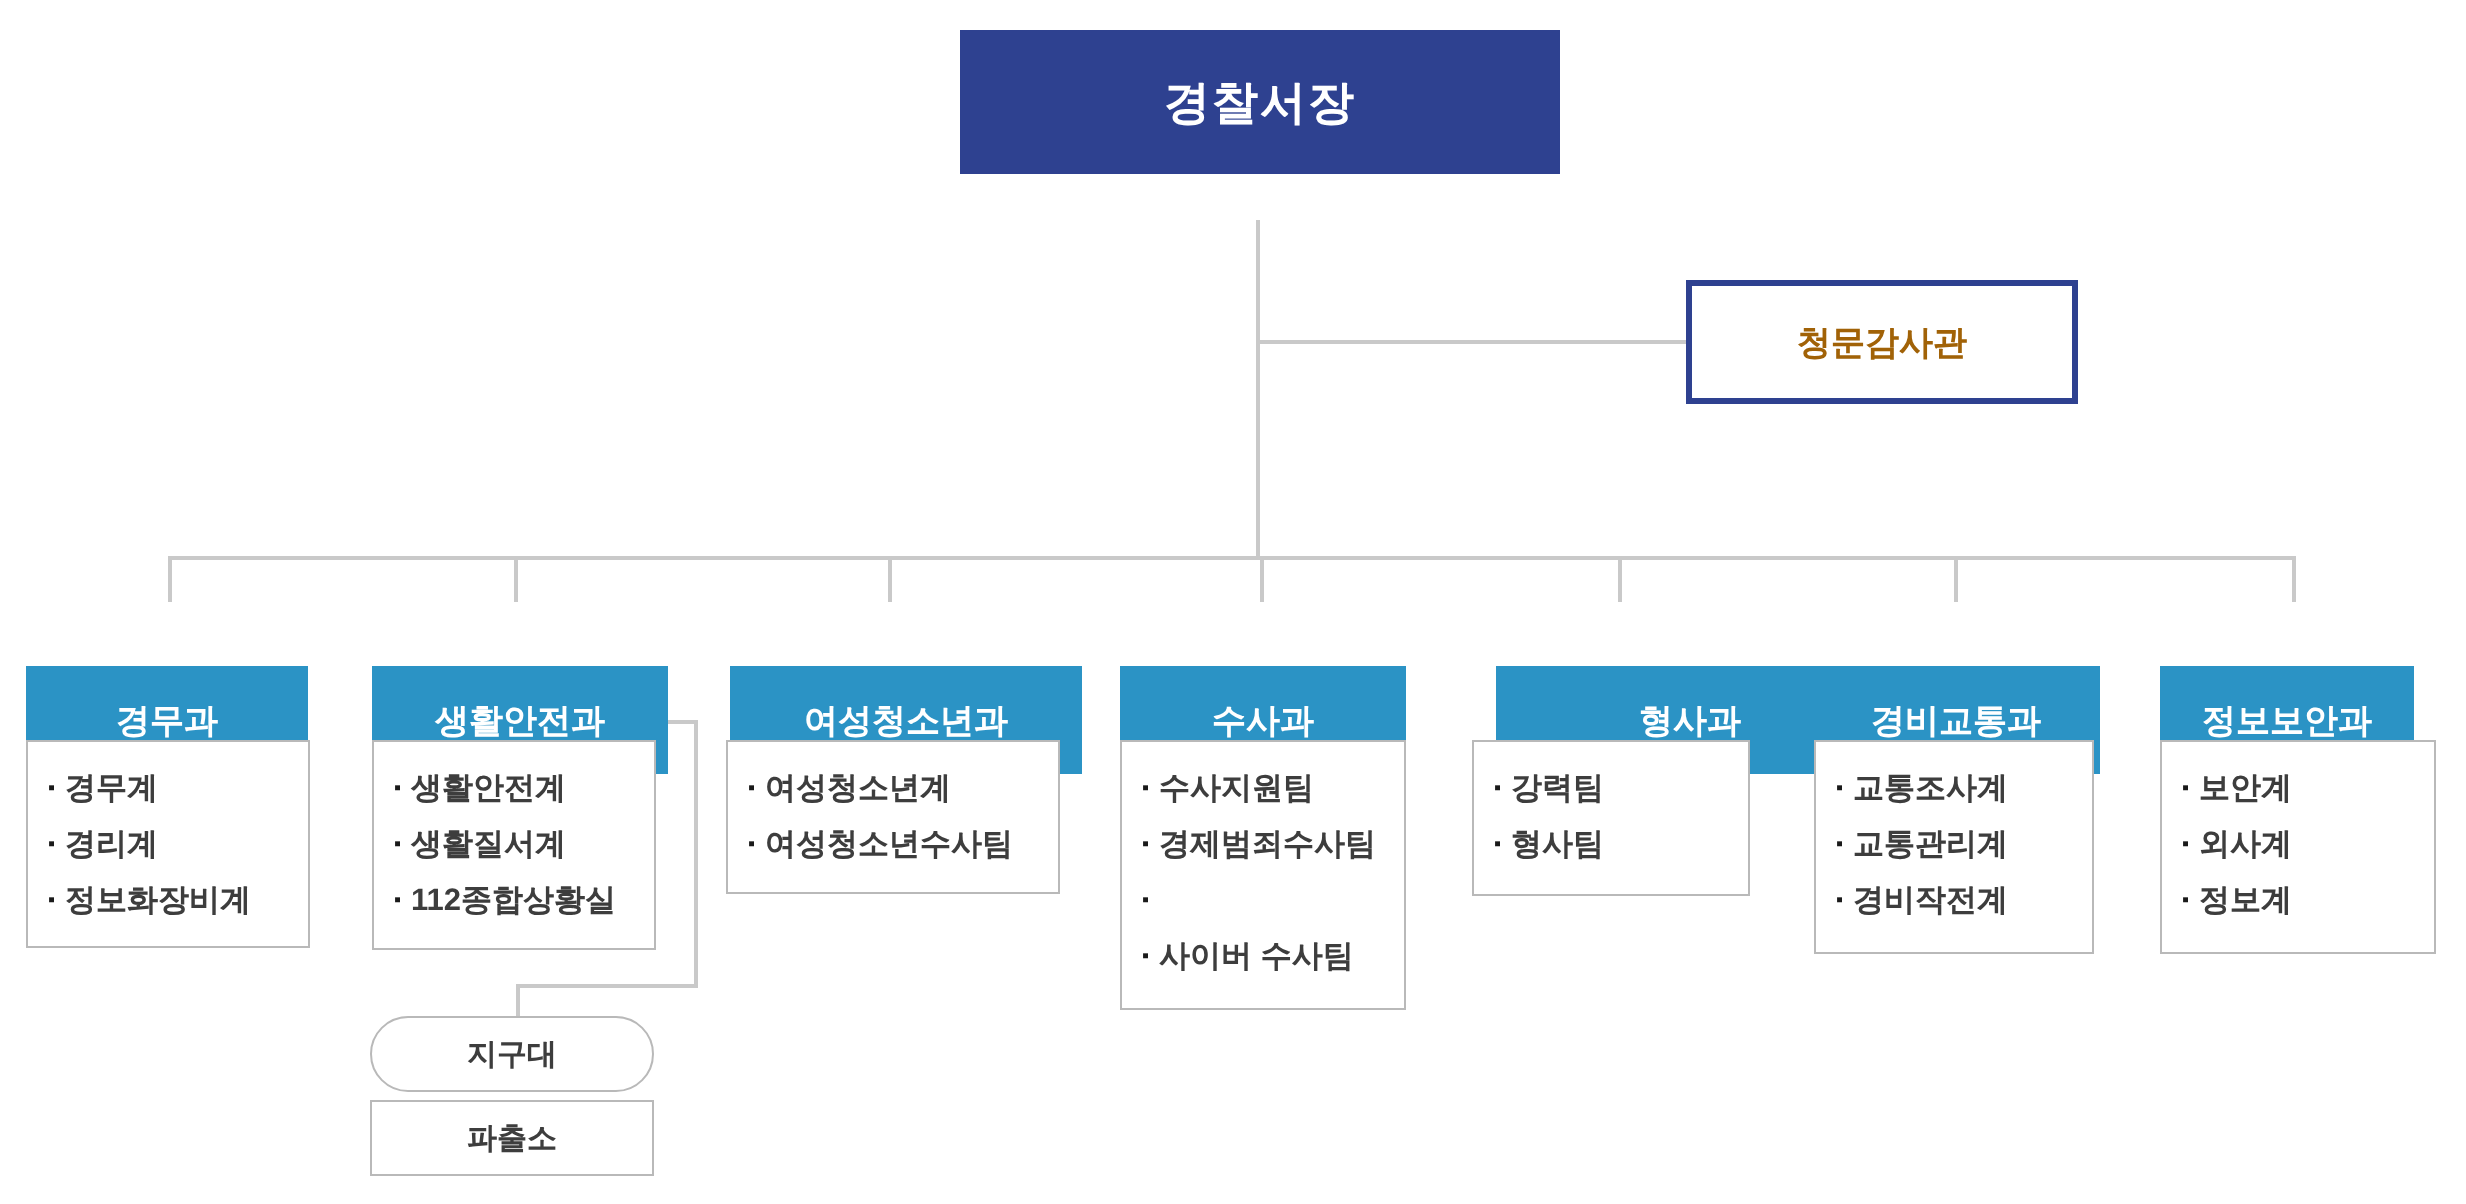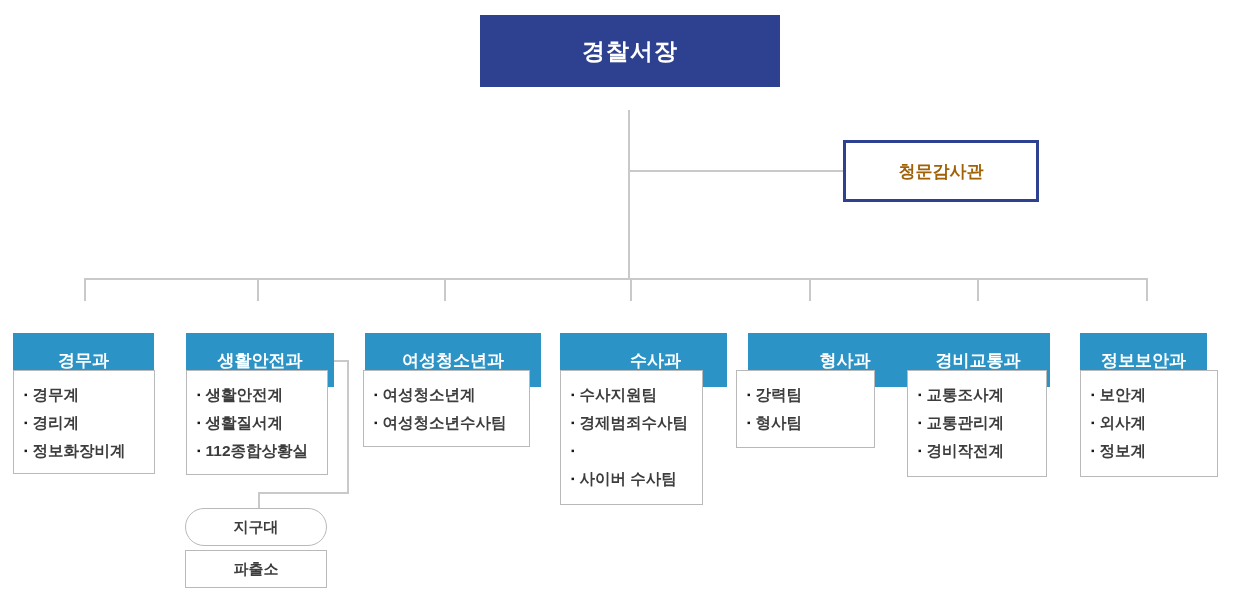--- a/index.html
+++ b/index.html
@@ -92,21 +92,21 @@
 
   <div class="dept-header" style="left:13px;width:141px;">
     <span>경무과</span>
   </div>
   <div class="dept-header" style="left:186px;width:148px;">
     <span>생활안전과</span>
   </div>
   <div class="dept-header" style="left:365px;width:176px;">
     <span>여성청소년과</span>
   </div>
-  <div class="dept-header" style="left:560px;width:143px;padding-left:24px;">
+  <div class="dept-header" style="left:560px;width:143px;">
     <span>수사과</span>
   </div>
   <div class="dept-header" style="left:748px;width:126px;padding-left:34px;">
     <span>형사과</span>
   </div>
   <div class="dept-header" style="left:906px;width:144px;text-align:right;">
     <span>경비교통과</span>
   </div>
   <div class="dept-header" style="left:1080px;width:127px;">
     <span>정보보안과</span>

